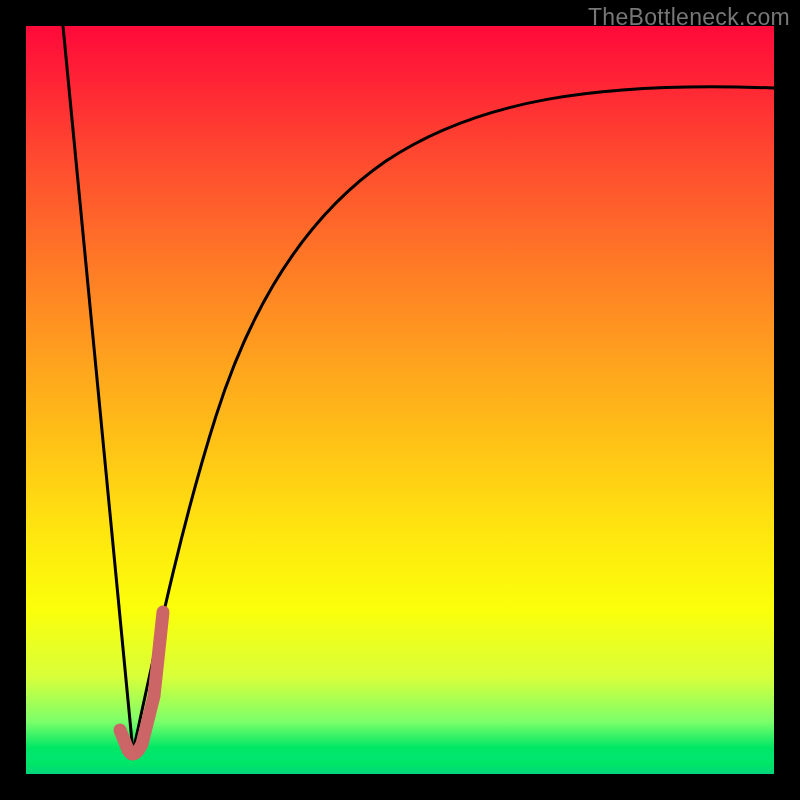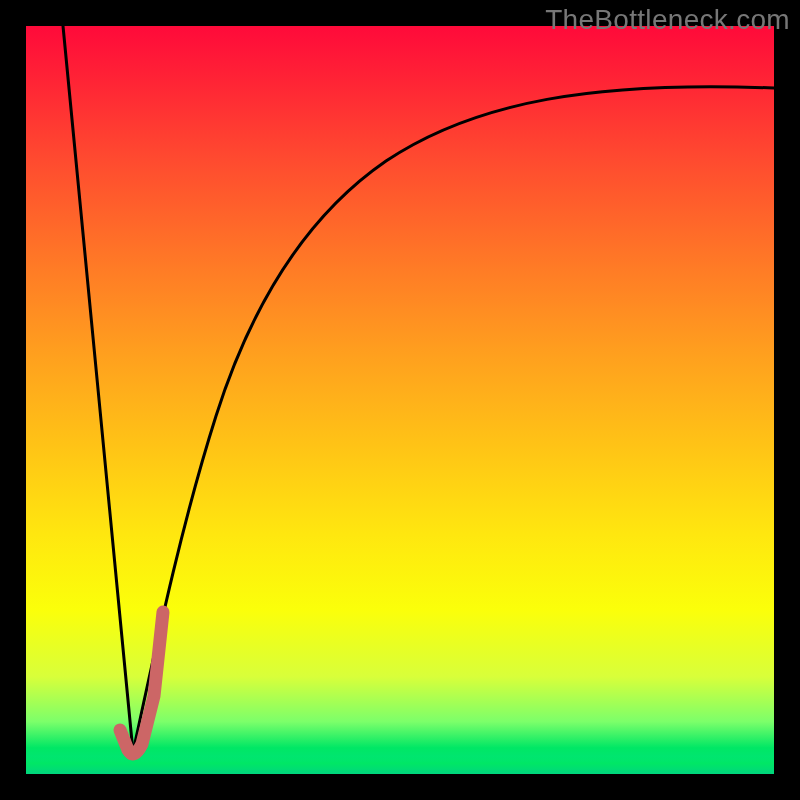--- a/index.html
+++ b/index.html
@@ -45,21 +45,21 @@
     background: linear-gradient(to bottom,
       rgba(0,231,101,0.0) 0%,
       #00e765 40%,
       #00d57e 100%);
   }
   .watermark {
     position: absolute;
     top: 4px;
     right: 10px;
     color: #777;
-    font-size: 28px;
+    font-size: 23px;
     letter-spacing: 0.3px;
     font-weight: 500;
   }
   svg.curves {
     position: absolute;
     left: 0; top: 0;
     width: 100%;
     height: 100%;
     overflow: visible;
   }

